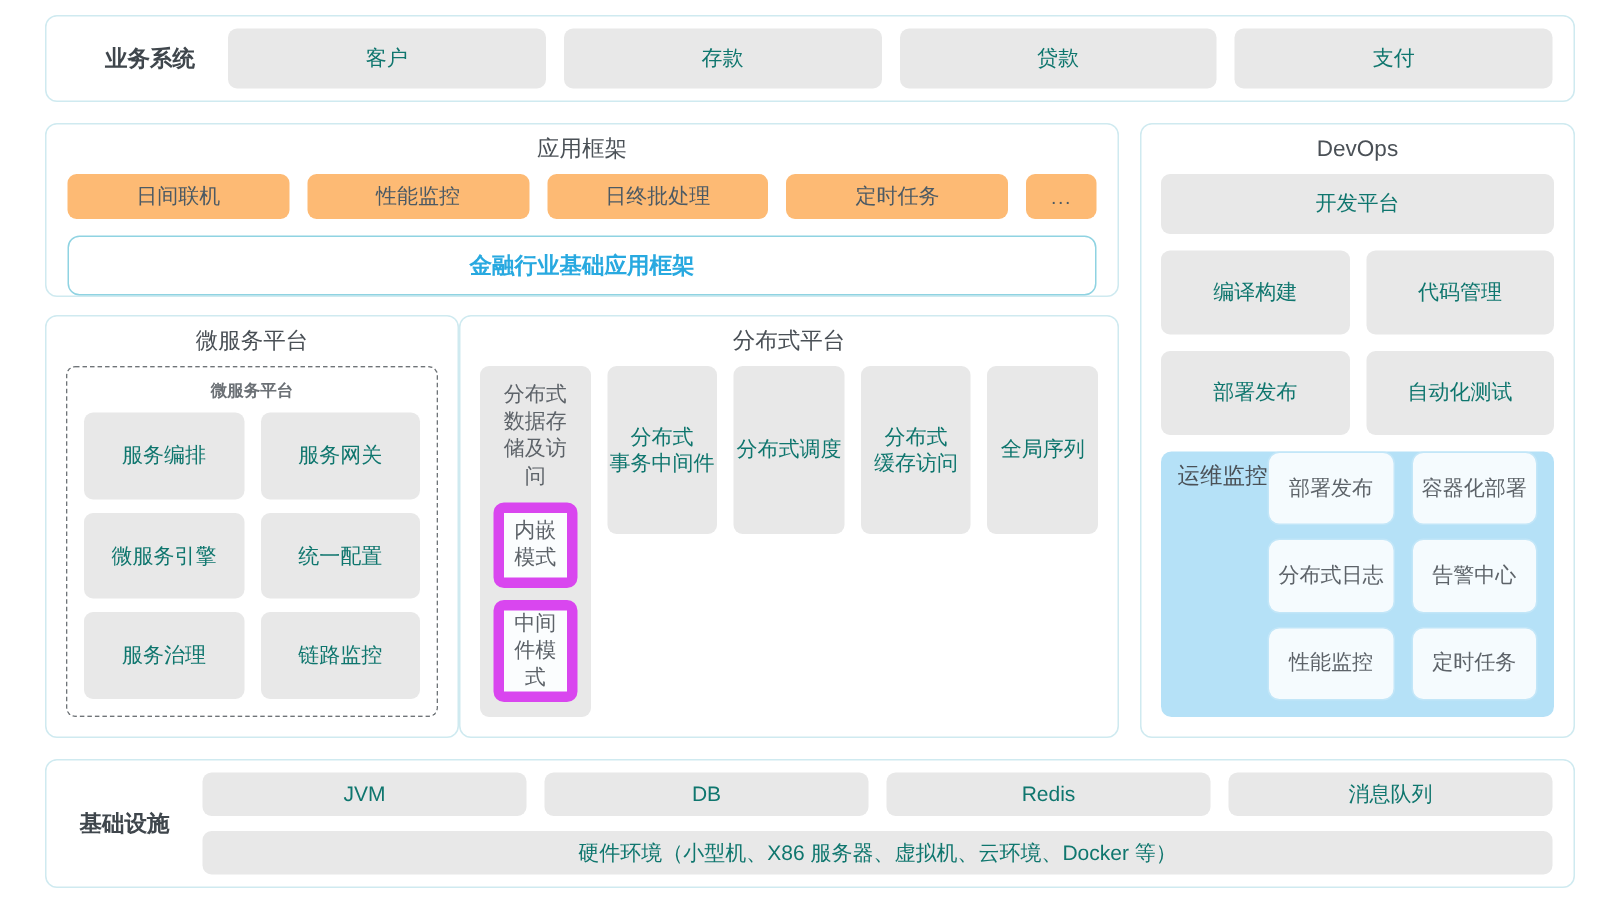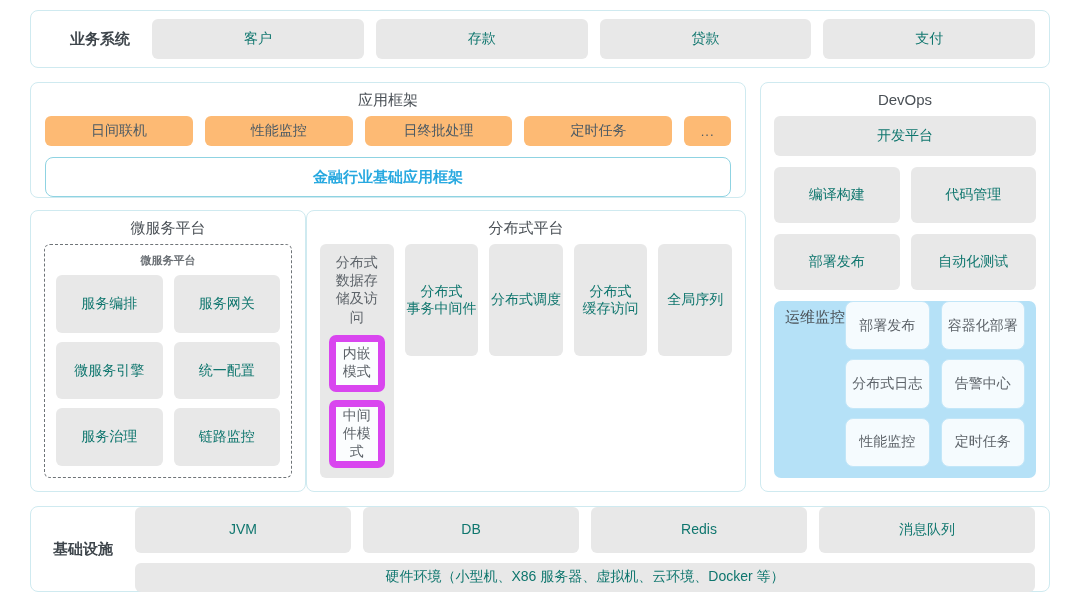--- a/index.html
+++ b/index.html
@@ -293,21 +293,21 @@
     display: flex;
     flex-direction: column;
     gap: 10px;
   }
   .infra-top {
     display: flex;
     gap: 12px;
   }
   .infra-top .chip {
     flex: 1;
-    height: 46px;
+    height: 29px;
   }
   .infra-bottom .chip {
     height: 29px;
     width: 100%;
   }
 </style>
 </head>
 <body>
 
 <div class="page">

